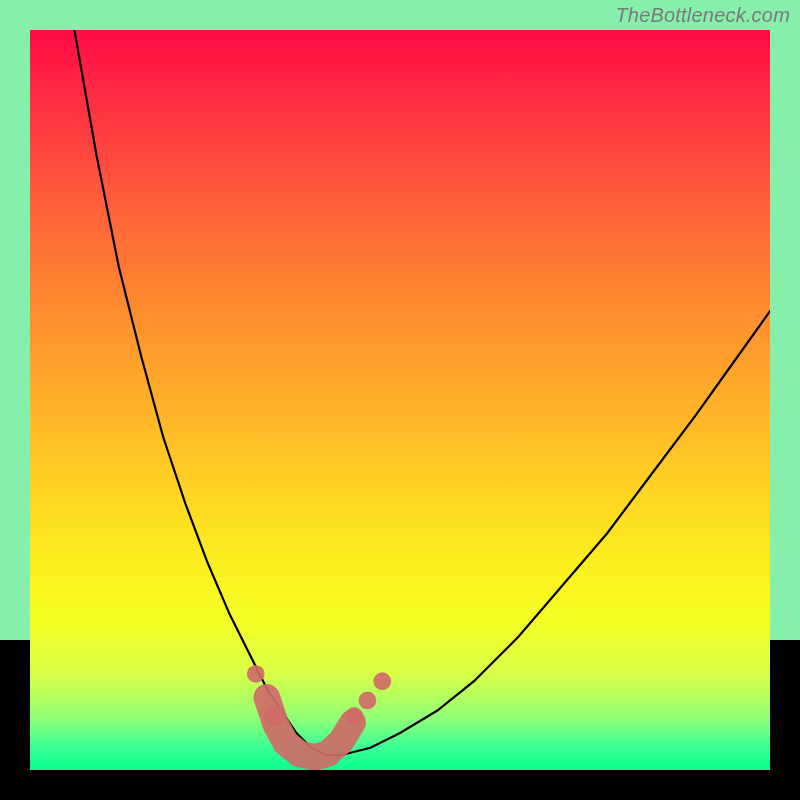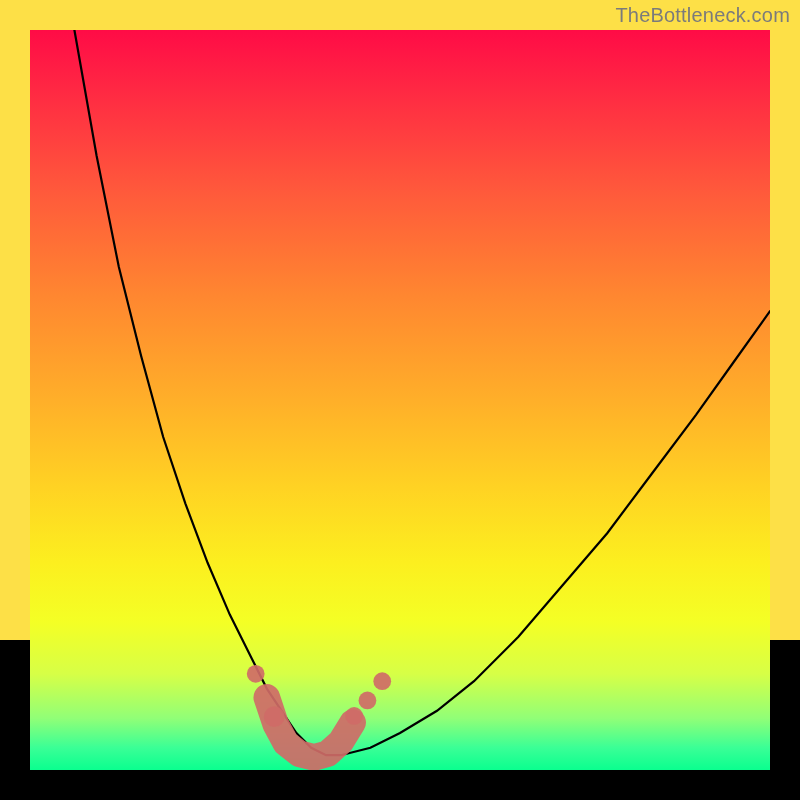--- a/index.html
+++ b/index.html
@@ -8,21 +8,22 @@
     width: 800px;
     height: 800px;
     background: #000;
     overflow: hidden;
     font-family: Arial, Helvetica, sans-serif;
   }
   .frame {
     position: relative;
     width: 800px;
     height: 640px;
-    background: #fde047;
+    background: #86efac;
+    font-style: italic;
   }
   .plot-area {
     position: absolute;
     left: 30px;
     top: 30px;
     width: 740px;
     height: 740px;
     overflow: hidden;
   }
   .gradient-fill {

